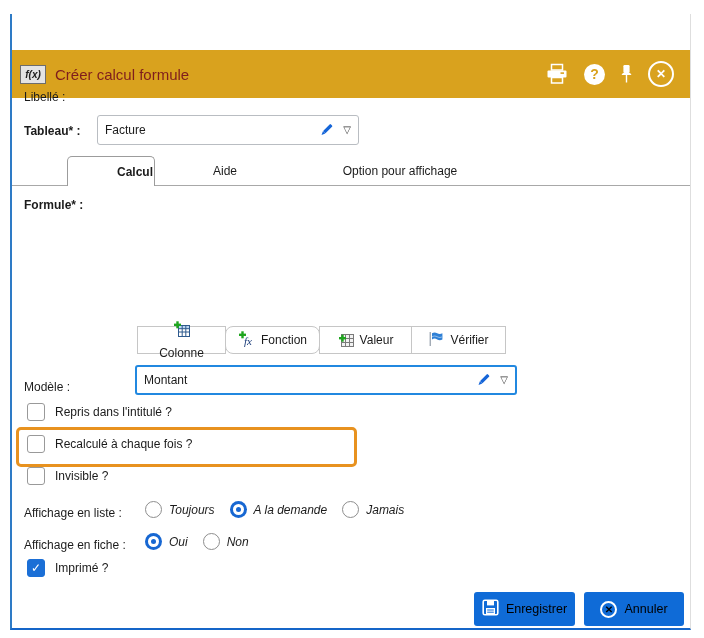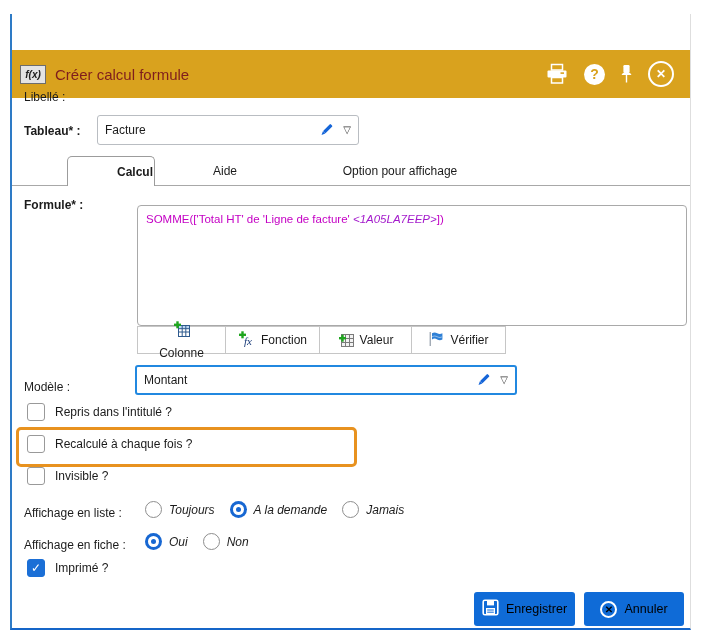--- a/index.html
+++ b/index.html
@@ -57,21 +57,21 @@
   #tab-option{left:293px;width:190px;}
   
   #formula-box{position:absolute;left:125px;top:191px;width:550px;height:121px;border:1px solid #a9a9a9;
                border-radius:4px;padding:7px 8px;box-sizing:border-box;color:#C400C4;font-size:11.5px;
                white-space:nowrap;overflow:hidden;}
   #formula-box .token{font-style:italic;color:#A31ACB;}
   #formula-toolbar{position:absolute;left:125px;top:312px;display:flex;height:28px;z-index:2;}
   .ftb{display:flex;align-items:center;justify-content:center;gap:6px;border:1px solid #c6c6c6;
        background:#fff;margin-left:-1px;box-sizing:border-box;cursor:pointer;}
   .ftb:first-child{margin-left:0;}
-  #ftb-colonne{width:89px;flex-direction:column;} #ftb-fonction{width:95px;} #ftb-valeur{width:93px;} #ftb-verifier{width:95px;}
+  #ftb-colonne{width:89px;flex-direction:column;} #ftb-fonction{width:95px;border-radius:8px;} #ftb-valeur{width:93px;} #ftb-verifier{width:95px;}
   
   .cb-row{position:absolute;left:15px;display:flex;align-items:center;gap:10px;height:18px;}
   #cb-row-repris{top:389px;} #cb-row-recalcule{top:421px;} #cb-row-invisible{top:453px;} #cb-row-imprime{top:545px;}
   .cbox{width:16px;height:16px;border:1px solid #999;border-radius:3px;background:#fff;flex:none;
         box-sizing:content-box;cursor:pointer;}
   .cbox.checked{background:#1B6FD6;border-color:#1B6FD6;color:#fff;display:flex;align-items:center;
                 justify-content:center;font-size:12px;}
   #highlight-recalcule{position:absolute;left:4px;top:413px;width:335px;height:34px;
                        border:3px solid #E8921F;border-radius:5px;pointer-events:none;z-index:3;}
   .radio-row{position:absolute;display:flex;align-items:center;}
@@ -137,23 +137,20 @@
       </span>
       <span class="drop-arrow">▽</span>
     </div>
 
     <div class="tabs-underline"></div>
     <div class="tab-active">Calcul</div>
     <div class="tab" id="tab-aide">Aide</div>
     <div class="tab" id="tab-option">Option pour affichage</div>
 
     <span class="lbl" id="formule-label">Formule* :</span>
-    <div id="formula-box">
-      <span>SOMME(['Total HT' de 'Ligne de facture' </span><span class="token">&lt;1A05LA7EEP&gt;</span><span>])</span>
-    </div>
 
     <div id="formula-toolbar">
       <div class="ftb" id="ftb-colonne">
         <span>
           <svg width="16" height="16" viewBox="0 0 16 16">
             <rect x="4.5" y="4.5" width="11" height="11" fill="#fff" stroke="#2E5A8E"></rect>
             <rect x="4.5" y="4.5" width="11" height="3.2" fill="#BBD6F2" stroke="#2E5A8E"></rect>
             <line x1="4.5" y1="11" x2="15.5" y2="11" stroke="#2E5A8E"></line>
             <line x1="8.2" y1="4.5" x2="8.2" y2="15.5" stroke="#2E5A8E"></line>
             <line x1="11.8" y1="4.5" x2="11.8" y2="15.5" stroke="#2E5A8E"></line>

